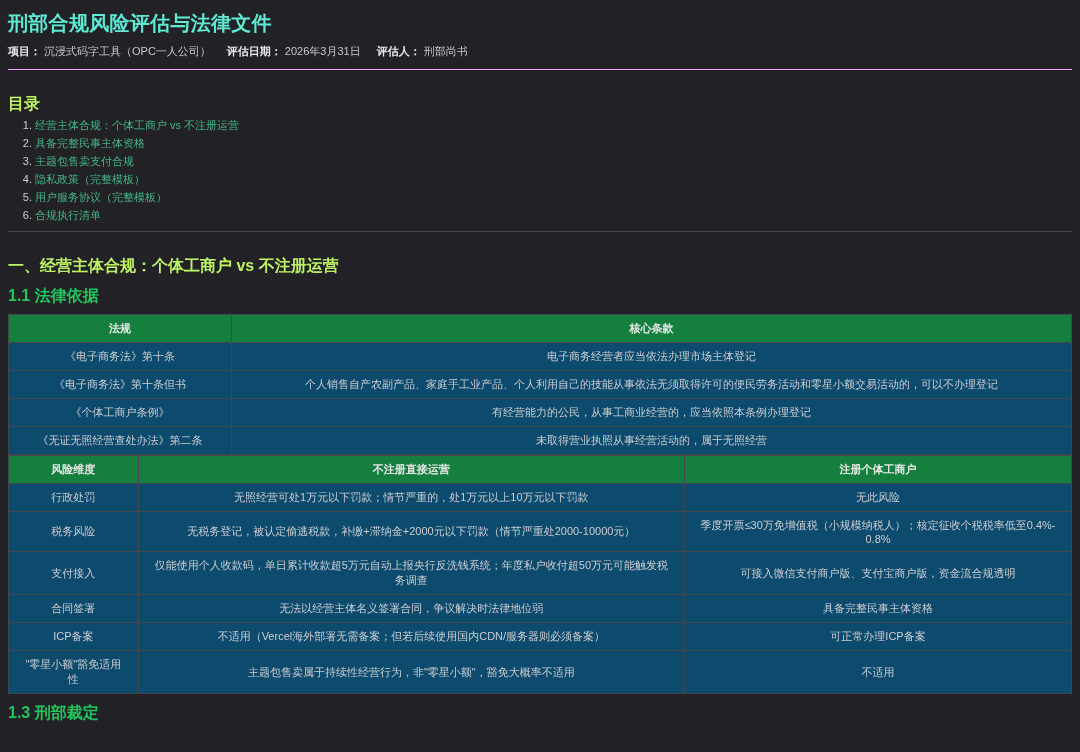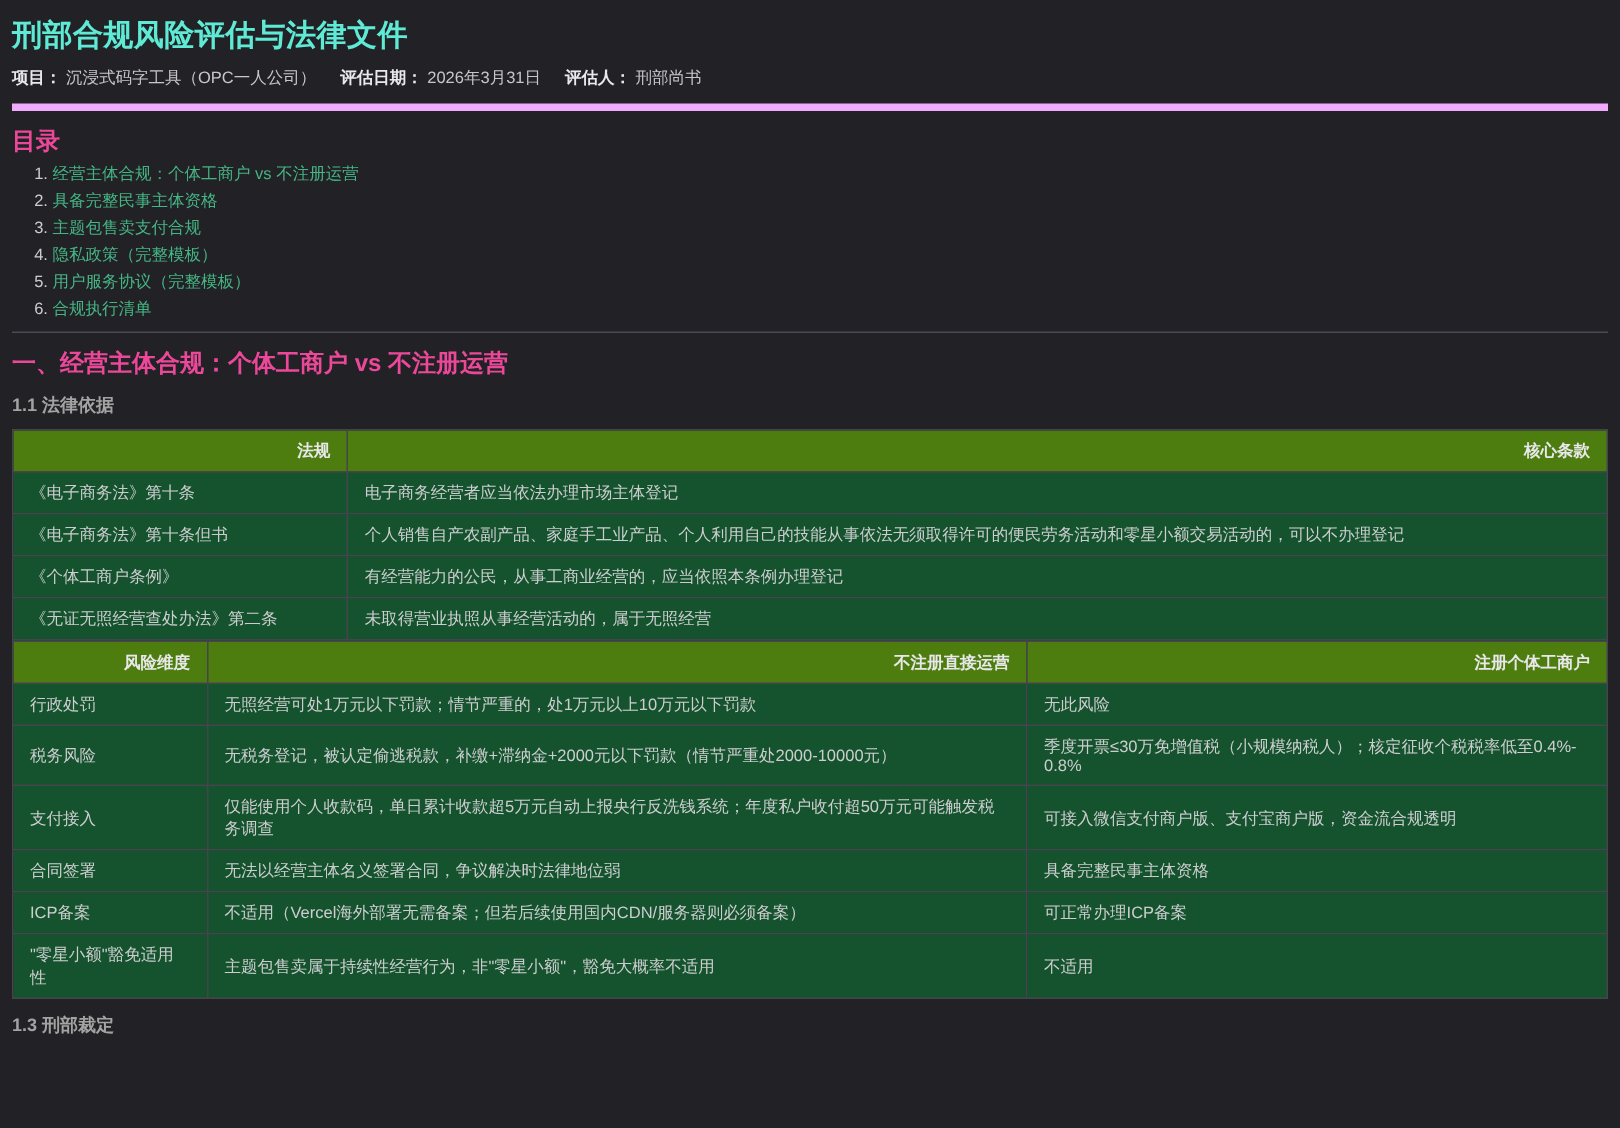--- a/index.html
+++ b/index.html
@@ -12,40 +12,40 @@
     box-sizing:border-box;
   }
   .page { padding:5px 8px 0 8px; }
 
   h1.doc-title {
     font-size:20px; font-weight:bold; color:#5eead4;
     margin:5px 0 7px 0; letter-spacing:.3px;
   }
   .meta {
     font-size:11px; color:#c7c7cb;
-    padding-bottom:10px; border-bottom:5px solid #f0abfc;
+    padding-bottom:10px; border-bottom:1px solid #f0abfc;
   }
   .meta .lbl { font-weight:bold; color:#e9e9ec; }
   .meta .val { margin-right:16px; margin-left:3px; }
 
   h2.toc-heading, h2.section-heading {
-    font-size:16px; font-weight:bold; color:#ec4899; margin:10px 0 3px 0;
+    font-size:16px; font-weight:bold; color:#bef264; margin:24px 0 3px 0;
   }
   ol.toc { margin:3px 0 6px 0; padding-left:27px; font-size:11px; }
   ol.toc li { margin:3px 0; }
   a.toc-link { color:#46b584; cursor:pointer; }
 
   hr.rule { border:none; border-top:1px solid #4a4a52; margin:8px 0 7px 0; }
 
-  h3.sub-heading { font-size:12px; font-weight:bold; color:#a3a3a3; margin:9px 0 7px 0; }
+  h3.sub-heading { font-size:16px; font-weight:bold; color:#22c55e; margin:9px 0 7px 0; }
 
   table.data { width:100%; border-collapse:collapse; font-size:11px; table-layout:fixed; }
   table.data th, table.data td { border:1px solid #45454d; padding:6px 11px; vertical-align:middle; word-break:break-all; }
-  table.data th { background:#4d7c0f; font-weight:bold; text-align:right; color:#e8e8ea; }
-  table.data td { background:#14532d; color:#cdcdd0; text-align:left; }
+  table.data th { background:#15803d; font-weight:bold; text-align:center; color:#e8e8ea; }
+  table.data td { background:#0c4a6e; color:#cdcdd0; text-align:center; }
   table.t1 col.c1 { width:21%; }
   table.t2 col.c1 { width:12.2%; }
   table.t2 col.c2 { width:51.4%; }
 </style>
 </head>
 <body>
 
 <div class="page">
 
   <h1 class="doc-title">刑部合规风险评估与法律文件</h1>

